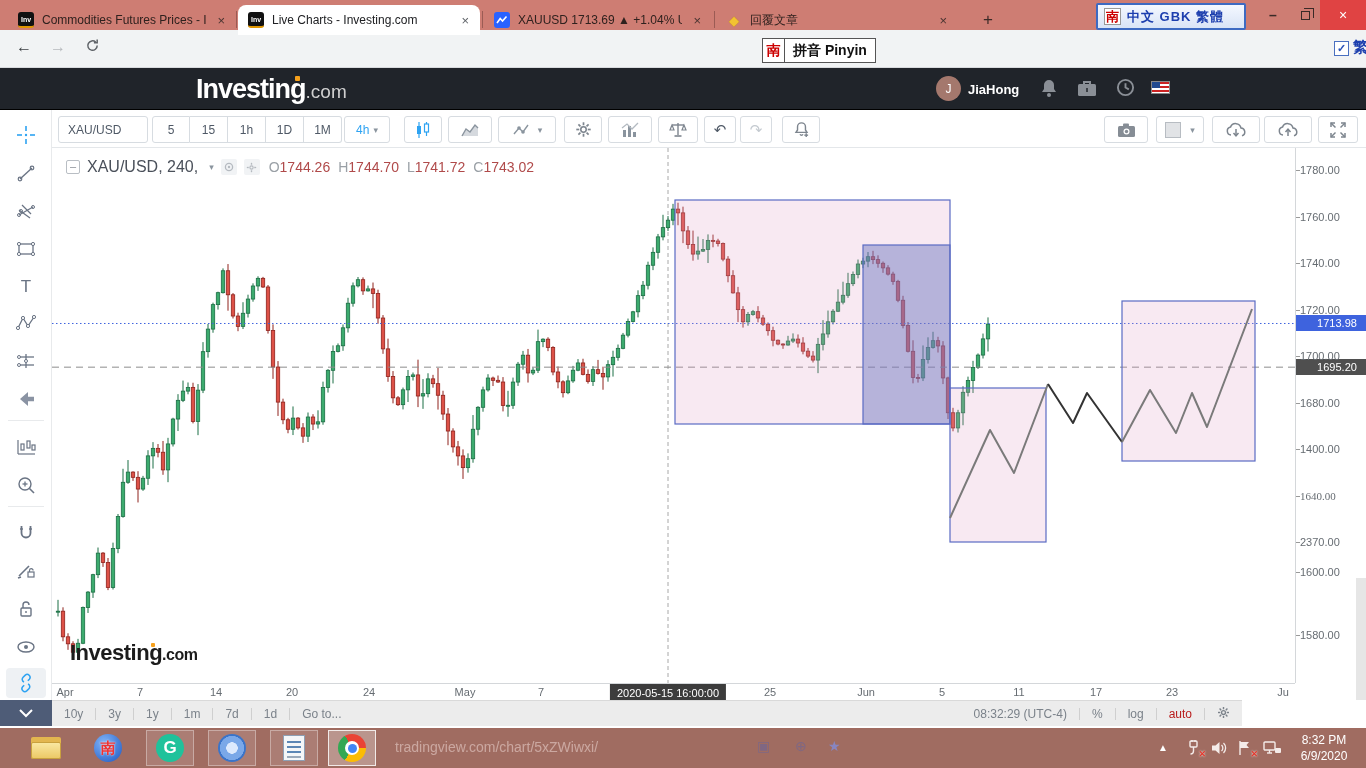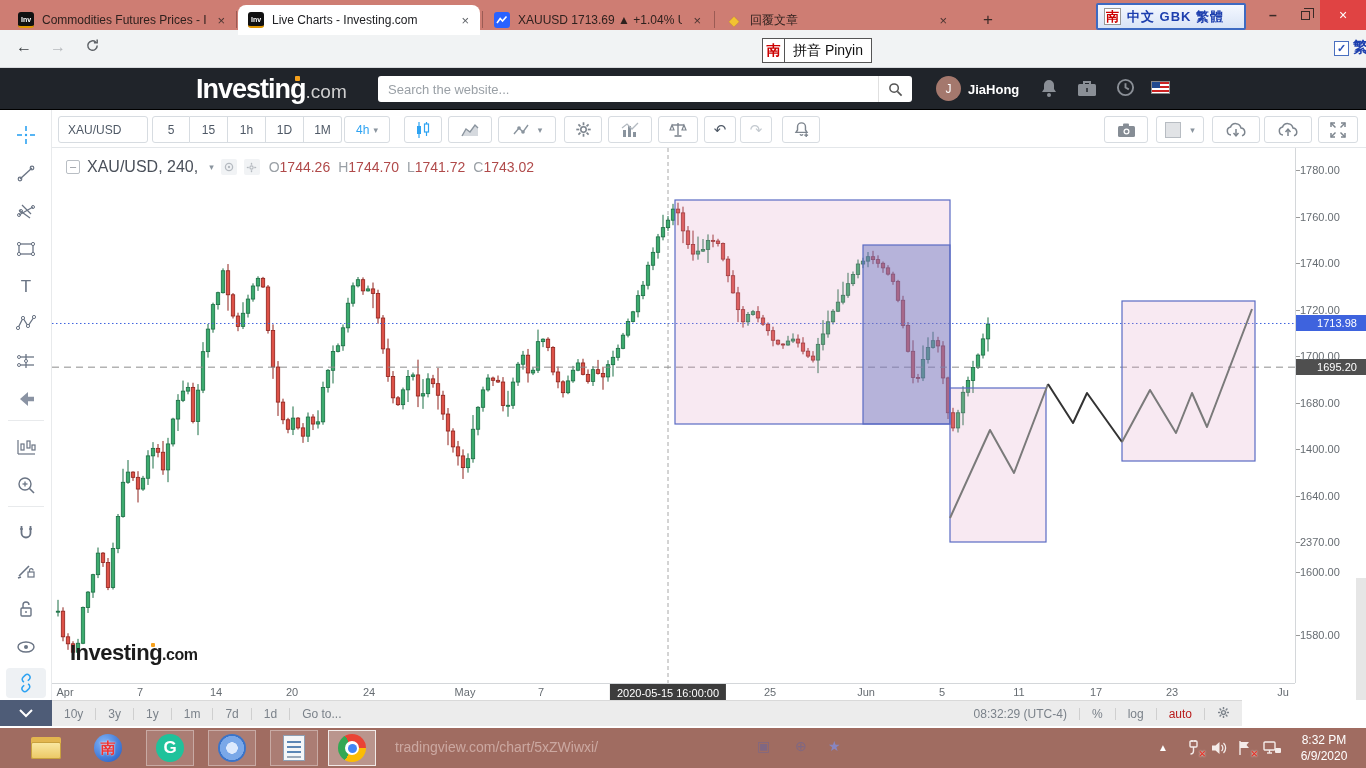--- a/index.html
+++ b/index.html
@@ -42,21 +42,21 @@
   
   .navbar { position:absolute; left:0; top:30px; width:1366px; height:38px; background:#f1f3f4;
             border-bottom:1px solid #d8dadd; }
   .nav-ico { position:absolute; top:8px; font-size:16px; color:#5f6368; width:24px; text-align:center; cursor:pointer; }
   .addr { position:absolute; left:240px; top:7px; width:1062px; height:26px; background:#e4e6ea;
           border-radius:14px; display:flex; align-items:center; gap:8px; padding:0 12px; }
   .addr-url { font-size:13px; color:#202124; }
   .ime-float { position:absolute; left:762px; top:38px; height:25px; background:#fff; border:1px solid #555;
                display:flex; align-items:stretch; z-index:5; }
   .ime-float .ime-badge { border:none; border-right:1px solid #555; width:22px; height:auto; font-size:14px; }
-  .ime-float .pin { display:flex; align-items:center; padding:0 8px; color:#111; font-size:14px; font-weight:normal; }
+  .ime-float .pin { display:flex; align-items:center; padding:0 8px; color:#111; font-size:14px; font-weight:bold; }
   .chk { position:absolute; left:1334px; top:41px; width:15px; height:15px; background:#fff;
          border:1px solid #4a70c0; color:#2a52b8; font-size:11px; font-weight:bold; text-align:center; line-height:13px; }
   .fan { position:absolute; left:1353px; top:38px; color:#1d3fae; font-weight:bold; font-size:15px; }
 
   
   .site-head { position:absolute; left:0; top:68px; width:1366px; height:42px; background:#20242a;
                border-bottom:1px solid #000; }
   .logo { position:absolute; left:196px; top:6px; color:#fff; font-size:27px; font-weight:800;
           letter-spacing:-1px; font-style:normal; }
   .logo .dotcom { font-size:19px; font-weight:400; color:#cfcfcf; letter-spacing:0; }
@@ -231,29 +231,20 @@
     <span class="ime-badge">南</span>
     <span class="pin">拼音 Pinyin</span>
   </div>
   <div class="chk">✓</div>
   <div class="fan">繁</div>
 
   <div class="site-head">
     <div class="logo">
       <span>Investing</span><span class="dotcom">.com</span>
       <span class="idot"></span>
-    </div>
-    <div class="searchbox">
-      <input type="text" placeholder="Search the website..." style="">
-      <span class="search-btn">
-        <svg width="15" height="15" viewBox="0 0 16 16">
-            <circle cx="6.5" cy="6.5" r="4.5" fill="none" stroke="#555" stroke-width="1.6"></circle>
-            <line x1="10" y1="10" x2="14.5" y2="14.5" stroke="#555" stroke-width="1.8"></line>
-          </svg>
-      </span>
     </div>
     <div class="avatar">J</div>
     <div class="uname">JiaHong</div>
     <span class="head-ico" style="left:1040px">
       <svg width="18" height="20" viewBox="0 0 18 20">
           <path d="M9 2a5 5 0 0 1 5 5v4l2 3H2l2-3V7a5 5 0 0 1 5-5z" fill="#8a8f96"></path>
           <circle cx="9" cy="17" r="2" fill="#8a8f96"></circle>
         </svg>
     </span>
     <span class="head-ico" style="left:1076px">
@@ -950,21 +941,21 @@
   <div class="price-axis" id="price-axis">
     <div class="pa-badge" id="badge-current" style="top: 167.496px; background: rgb(62, 99, 222);">1713.98</div>
     <div class="pa-badge" id="badge-level" style="top: 211.16px; background: rgb(79, 79, 79);">1695.20</div>
   <span class="pa-label" style="top: 16px;">1780.00</span>
       <span class="pa-label" style="top: 62.5px;">1760.00</span>
       <span class="pa-label" style="top: 109px;">1740.00</span>
       <span class="pa-label" style="top: 155.5px;">1720.00</span>
       <span class="pa-label" style="top: 202px;">1700.00</span>
       <span class="pa-label" style="top: 248.5px;">1680.00</span>
       <span class="pa-label" style="top: 295px;">1400.00</span>
-      <span class="pa-label" style="top: 341.5px;">1640.00</span>
+      <span class="pa-label" style="top: 341.5px; font-family: Liberation Serif, serif;">1640.00</span>
       <span class="pa-label" style="top: 388px;">2370.00</span>
       <span class="pa-label" style="top: 418px;">1600.00</span>
       <span class="pa-label" style="top: 481px;">1580.00</span>
     </div>
 
   <div class="time-axis" id="time-axis">
     <div class="ta-tooltip">2020-05-15 16:00:00</div>
   <span class="ta-label" style="left: 13px;">Apr</span>
       <span class="ta-label" style="left: 88px;">7</span>
       <span class="ta-label" style="left: 164px;">14</span>

